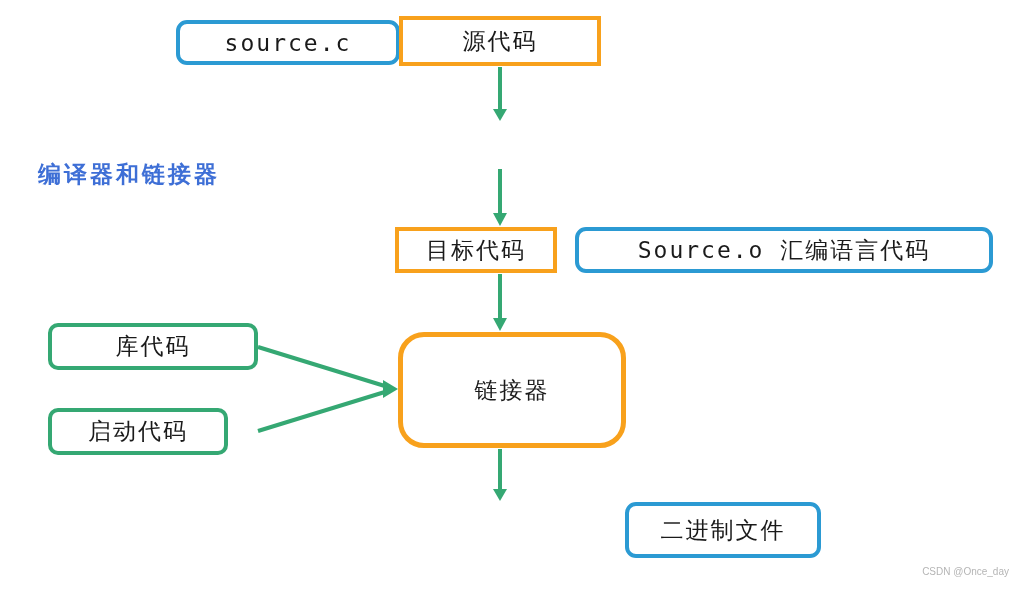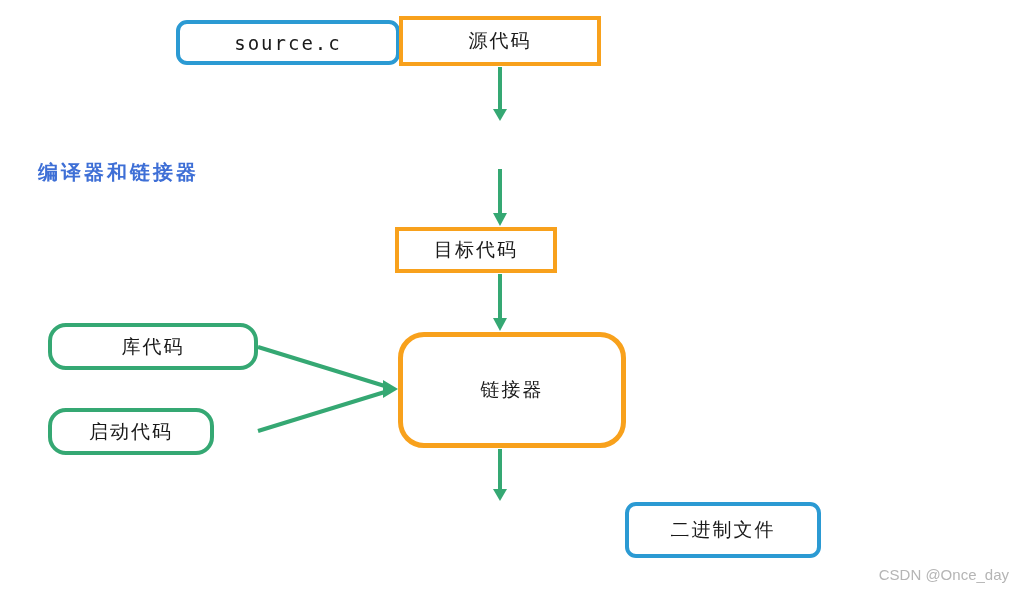--- a/index.html
+++ b/index.html
@@ -16,56 +16,56 @@
     font-family: "DejaVu Sans", sans-serif;
   }
   .node {
     position: absolute;
     box-sizing: border-box;
     background: #ffffff;
     display: flex;
     align-items: center;
     justify-content: center;
     font-family: "DejaVu Sans Mono", "DejaVu Sans", monospace, sans-serif;
-    font-size: 19px;
+    font-size: 23px;
     letter-spacing: 2px;
     color: #1a1a1a;
     white-space: nowrap;
     z-index: 2;
   }
   .node.blue   { border: 4px solid var(--blue);   border-radius: 11px; }
   .node.orange { border: 4px solid var(--orange); border-radius: 0; }
-  .node.green  { border: 4px solid var(--green);  border-radius: 18px; }
+  .node.green  { border: 4px solid var(--green);  border-radius: 10px; }
   .node.linker { border-width: 5px; border-radius: 26px; }
   #edge-layer {
     position: absolute;
     left: 0; top: 0;
     width: 1031px;
     height: 593px;
     z-index: 1;
     pointer-events: none;
   }
   #edge-layer line    { stroke: var(--green); stroke-width: 4; }
   #edge-layer polygon { fill: var(--green); }
   .diagram-title {
     position: absolute;
     left: 38px;
     top: 159px;
-    font-size: 20px;
+    font-size: 23px;
     font-weight: bold;
     letter-spacing: 3px;
     color: var(--title);
     z-index: 2;
     white-space: nowrap;
   }
   .watermark {
     position: absolute;
     right: 22px;
     top: 566px;
-    font-size: 15px;
+    font-size: 10px;
     color: var(--watermark);
     z-index: 2;
     white-space: nowrap;
     font-family: "Liberation Sans", "DejaVu Sans", sans-serif;
   }
 </style>
 </head>
 <body>
 
 <div id="canvas">
@@ -92,25 +92,26 @@
 
   <div class="diagram-title">编译器和链接器</div>
 
   <div class="node blue" style="left:176px; top:20px;  width:224px; height:45px;">source.c</div>
 
   <div class="node orange" style="left:399px; top:16px;  width:202px; height:50px;">源代码</div>
 
 
   <div class="node orange" style="left:395px; top:227px; width:162px; height:46px;">目标代码</div>
 
+  <div class="node blue" style="left:575px; top:227px; width:418px; height:46px;">Source.o 汇编语言代码</div>
 
   <div class="node orange linker" style="left:398px; top:332px; width:228px; height:116px;">链接器</div>
 
   <div class="node green" style="left:48px;  top:323px; width:210px; height:47px;">库代码</div>
 
-  <div class="node green" style="left:48px;  top:408px; width:166px; height:47px;">启动代码</div>
+  <div class="node green" style="left:48px;  top:408px; width:180px; height:47px;">启动代码</div>
 
 
   <div class="node blue" style="left:625px; top:502px; width:196px; height:56px;">二进制文件</div>
 
   <div class="watermark">CSDN @Once_day</div>
 
 </div>
 
 </body></html>

